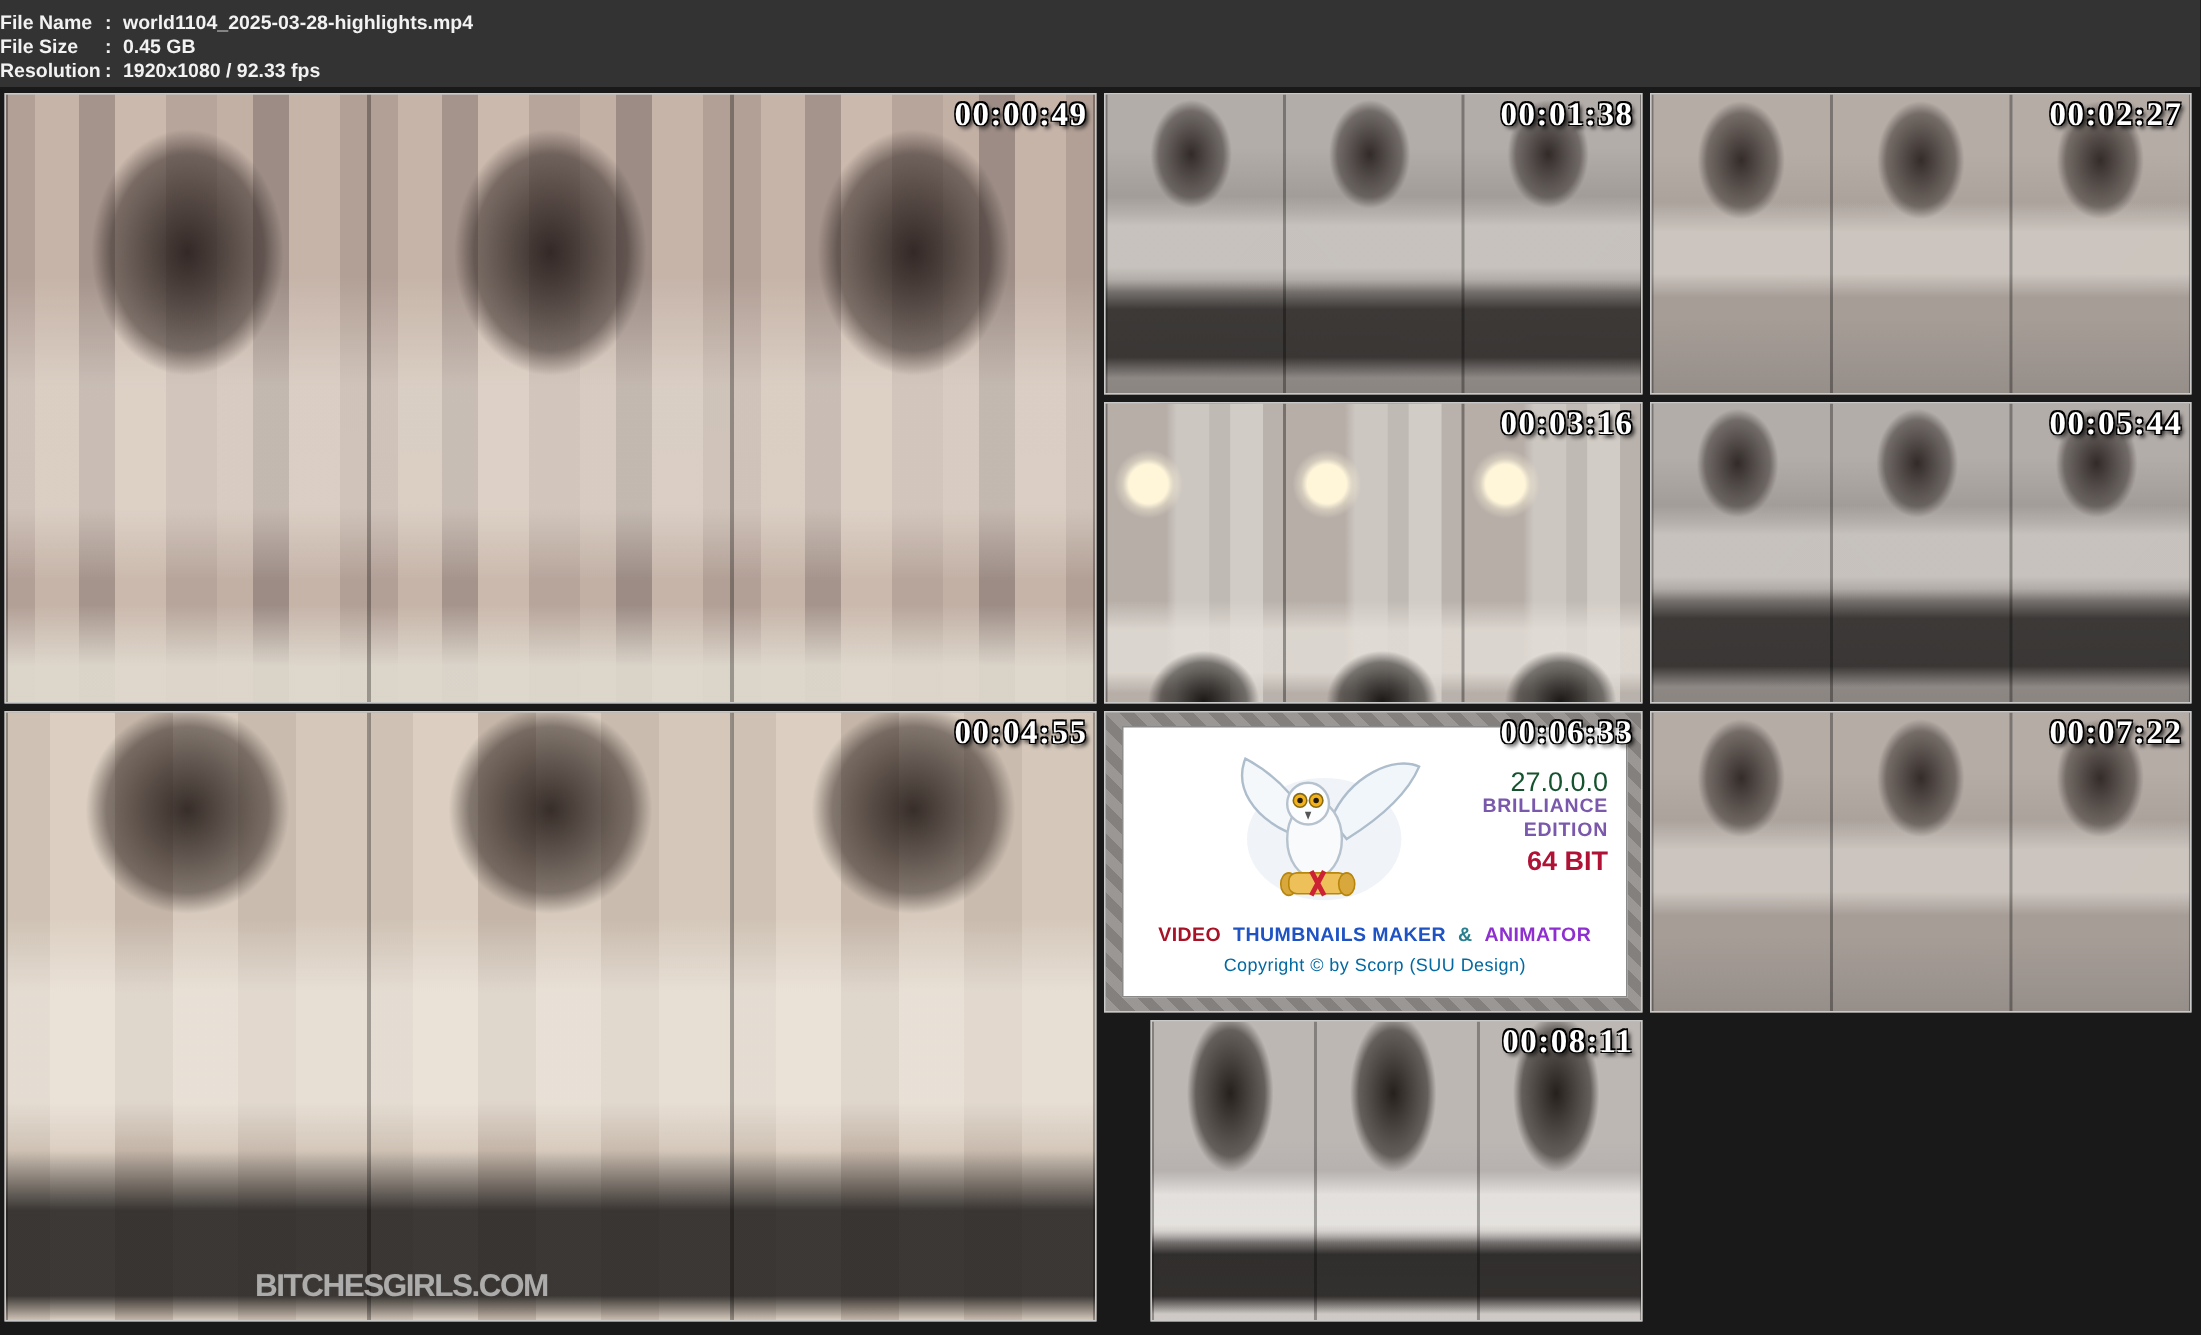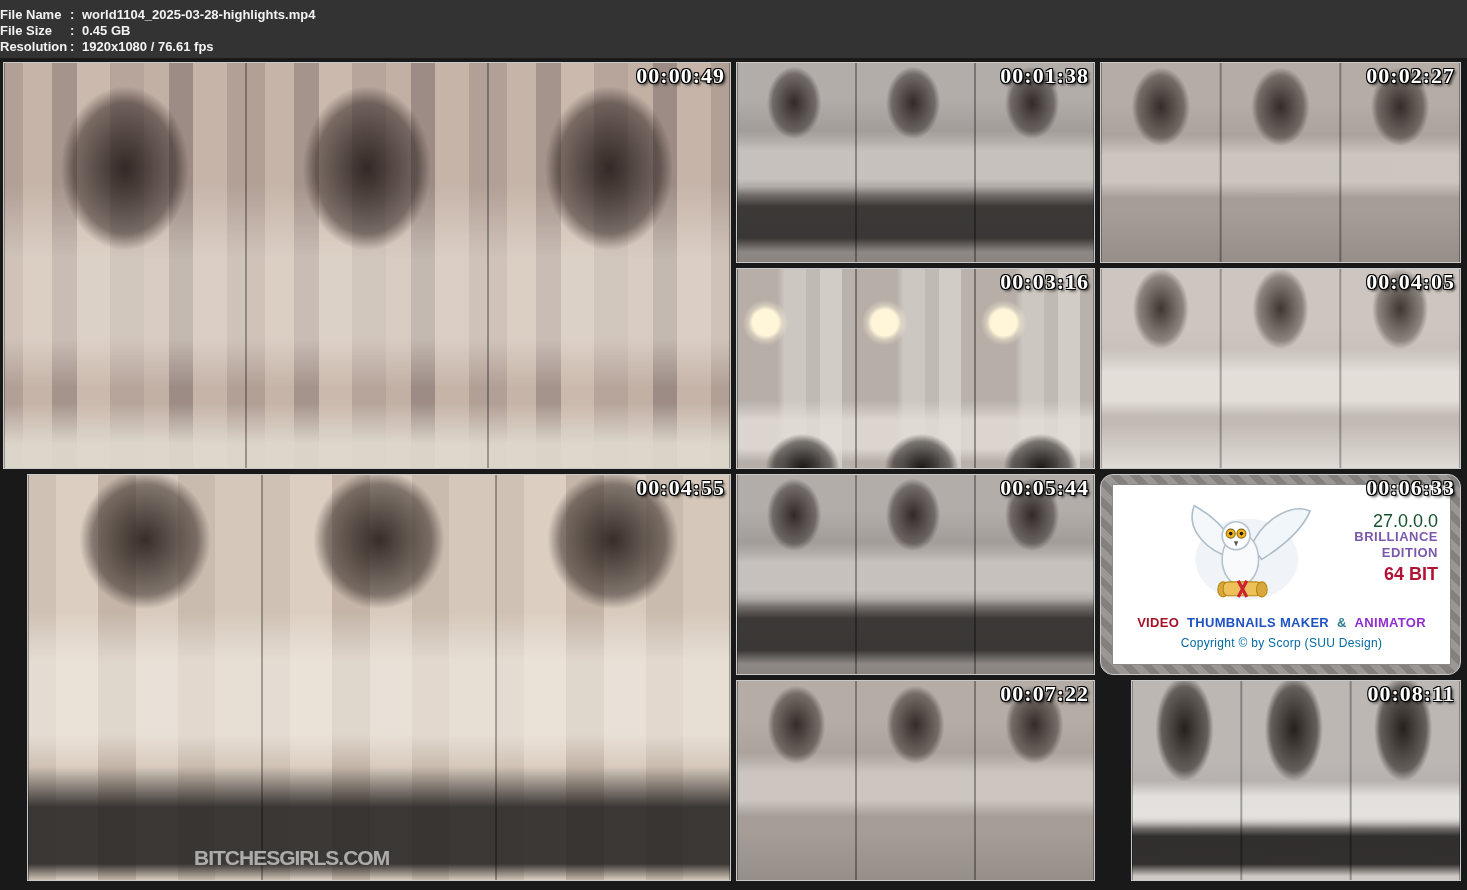--- a/index.html
+++ b/index.html
@@ -20,21 +20,21 @@
   
   .grid{
     position:absolute;top:62px;left:3px;
     display:grid;grid-template-columns:728px 359px 361px;grid-auto-rows:201px;gap:5px;
   }
   .cell{
     position:relative;box-sizing:border-box;border:1px solid #c9c9c9;overflow:hidden;
     background-color:#9d9793;background-size:33.334% 100%;background-repeat:repeat;
   }
   .big1{grid-column:1;grid-row:1 / 3;}
-  .big2{grid-column:1;grid-row:3 / 5;margin-left:24px;}
+  .big2{grid-column:1;grid-row:3 / 5;}
 
   .timestamp{
     position:absolute;top:0px;right:5px;z-index:5;
     font-family:"Liberation Serif",serif;font-weight:bold;font-size:22px;letter-spacing:1px;color:#ffffff;
     text-shadow:-1px -1px 0 #000,1px -1px 0 #000,-1px 1px 0 #000,1px 1px 0 #000,2px 2px 3px rgba(0,0,0,.9);
   }
   .sc-big1{
     background-image:
       linear-gradient(90deg, rgba(0,0,0,.30) 0 1px, transparent 1px 99.5%, rgba(0,0,0,.30) 99.5%),
       radial-gradient(ellipse 34% 26% at 50% 26%, rgba(40,30,28,.92), rgba(40,30,28,.5) 62%, transparent 78%),
@@ -94,21 +94,20 @@
   .watermark{
     position:absolute;left:166px;bottom:10px;z-index:4;
     font-size:21px;font-weight:900;letter-spacing:-1px;color:rgba(240,240,240,.62);
     text-shadow:0 0 2px rgba(70,70,70,.6);
   }
 
   
   .sc-splash{
     background-color:#8f8b88;background-size:auto;
     background-image:repeating-linear-gradient(45deg, rgba(255,255,255,.10) 0 7px, rgba(0,0,0,.08) 7px 14px);
-    border-radius:13px;
   }
   .splash-panel{
     position:absolute;left:11px;top:9px;right:9px;bottom:9px;
     background:#ffffff;border:1px solid #8a8a8a;z-index:2;
   }
   .splash-version-block{position:absolute;top:28px;right:12px;text-align:right;line-height:16px;}
   .splash-version{font-size:18px;color:#14532d;}
   .splash-edition{font-size:13px;font-weight:bold;color:#7a58ab;letter-spacing:.5px;}
   .splash-bits{font-size:18px;font-weight:bold;color:#b01236;margin-top:5px;}
   .splash-owl{position:absolute;left:52px;top:10px;}
@@ -119,44 +118,41 @@
   .t-amp{color:#2a7f8e;}
   .t-anim{color:#8f2fd0;}
   .splash-copyright{position:absolute;left:0;right:0;bottom:14px;text-align:center;font-size:12px;color:#0369a1;letter-spacing:.3px;}
 </style>
 </head>
 <body>
 
 <div class="header">
   <div class="info-row"><span class="info-label">File Name</span><span class="info-colon">:</span><span>world1104_2025-03-28-highlights.mp4</span></div>
   <div class="info-row"><span class="info-label">File Size</span><span class="info-colon">:</span><span>0.45 GB</span></div>
-  <div class="info-row"><span class="info-label">Resolution</span><span class="info-colon">:</span><span>1920x1080 / 76.61 fps</span></div>
+  <div class="info-row"><span class="info-label">Resolution</span><span class="info-colon">:</span><span>1920x1080 / 92.33 fps</span></div>
 </div>
 
 <div class="grid">
 
   <div class="cell big1 sc-big1">
     <span class="timestamp">00:00:49</span>
   </div>
 
   <div class="cell sc-gray">
     <span class="timestamp">00:01:38</span>
   </div>
 
   <div class="cell sc-warmgray">
     <span class="timestamp">00:02:27</span>
   </div>
 
   <div class="cell sc-room">
     <span class="timestamp">00:03:16</span>
   </div>
 
-  <div class="cell sc-bright">
-    <span class="timestamp">00:04:05</span>
-  </div>
 
   <div class="cell big2 sc-big2">
     <span class="timestamp">00:04:55</span>
     <span class="watermark">BITCHESGIRLS.COM</span>
   </div>
 
   <div class="cell sc-gray">
     <span class="timestamp">00:05:44</span>
   </div>
 

